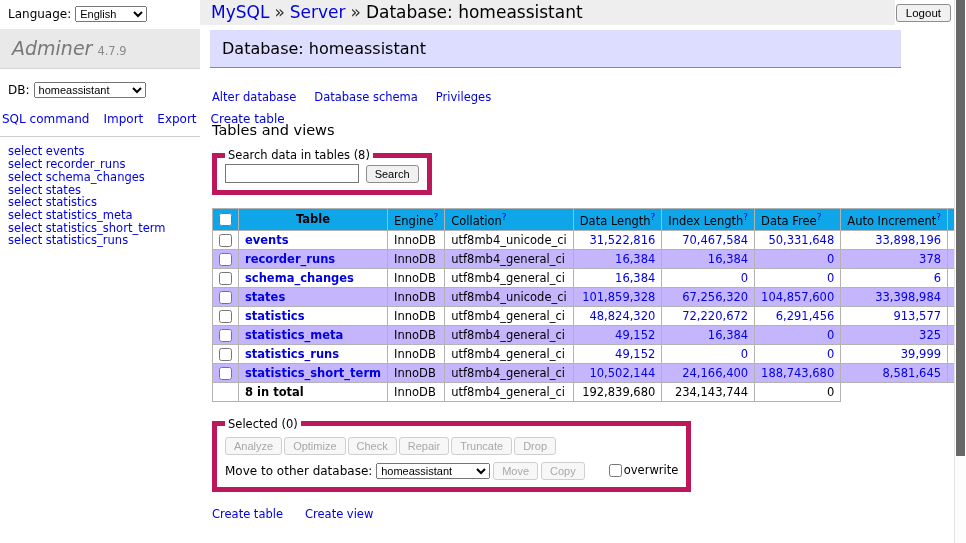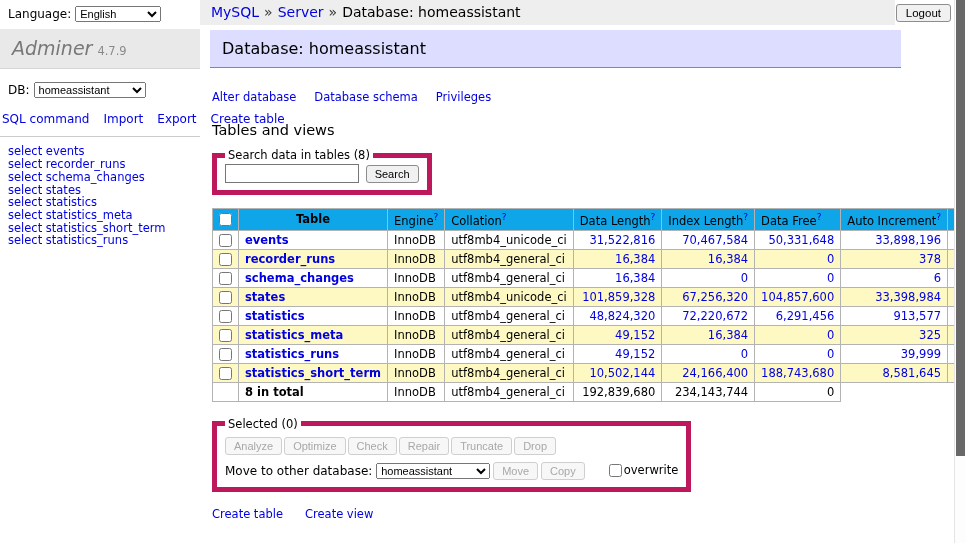--- a/index.html
+++ b/index.html
@@ -3,36 +3,36 @@
 <meta charset="utf-8">
 <style>
   html,body{margin:0;padding:0;background:#fff;}
   .app{position:relative;width:966px;height:543px;overflow:hidden;background:#fff;
        font-family:"DejaVu Sans","Liberation Sans",sans-serif;color:#000;font-size:12px;}
   a{color:#0000e0;text-decoration:none;cursor:pointer;}
 
   
   .sidebar{position:absolute;left:0;top:0;width:200px;height:100%;background:#fff;}
   .lang-row{padding:6px 0 0 8px;font-size:12px;}
-  .lang-row select{font-size:11px;width:86px;margin-left:4px;}
+  .lang-row select{font-size:11px;width:72px;margin-left:4px;}
   .logo-area{margin-top:7px;background:#e9e9e9;border-bottom:1px solid #d6d6d6;padding:8px 0 9px 12px;}
   .logo-area .adminer{font-style:italic;font-size:19px;color:#787878;}
   .logo-area .version{font-size:11.5px;color:#8a8a8a;margin-left:5px;}
   .db-row{padding:13px 0 0 8px;font-size:12px;}
   .db-row select{font-size:11px;width:112px;margin-left:4px;}
   .sidebar-links{padding:14px 8px 2px 2px;font-size:12px;line-height:1.2;width:180px;}
   .sidebar-links a{margin-right:14px;white-space:nowrap;}
   .sidebar hr{border:0;border-top:1px solid #ccc;margin:8px 0 8px 0;}
   .table-list{list-style:none;margin:0;padding:0 8px;font-size:11.5px;line-height:12.7px;}
   .table-list li{white-space:nowrap;}
 
   
   .content{position:absolute;left:200px;top:0;width:766px;}
   .breadcrumb-bar{background:#eee;height:25px;line-height:25px;padding-left:11px;width:695px;
-                  box-sizing:border-box;font-size:14px;white-space:nowrap;}
+                  box-sizing:border-box;font-size:17px;white-space:nowrap;}
   .breadcrumb-bar .sep{color:#333;margin:0 5px;}
   .logout-btn{position:absolute;top:4px;right:15px;font-size:11.5px;padding:2px 9px;
               background:#f1f1f1;border:1px solid #8d8d8d;border-radius:3px;}
   h2.page-heading{margin:5px 65px 0 10px;background:#ddf;border-bottom:1px solid #888;
                   font-weight:normal;font-size:16px;padding:9px 12px;}
   .page-links{margin:22px 0 0 12px;font-size:11.5px;}
   .page-links a{margin-right:18px;}
   h3.section-title{margin:18px 0 0 12px;font-size:14.5px;font-weight:normal;}
   fieldset{display:block;width:fit-content;margin:10px 0 0 12px;border:5px solid #be185d;
            padding:2px 8px 7px 8px;font-size:11.5px;}
@@ -42,21 +42,21 @@
              border-radius:3px;color:#000;vertical-align:middle;margin-left:3px;}
   button.std:disabled{color:#a8a8a8;border-color:#cfcfcf;background:#f7f7f7;}
 
   
   table.tables{margin:13px 0 0 12px;border-collapse:collapse;font-size:11.5px;}
   table.tables th,table.tables td{border:1px solid #b3b3b3;padding:2px 6px;height:13px;
                                   white-space:nowrap;background:#fff;}
   table.tables thead th,table.tables thead td{background:#0ea5e9;}
   table.tables thead .name-hdr{font-weight:bold;text-align:center;min-width:108px;}
   table.tables tbody th.name{text-align:left;font-weight:bold;}
-  table.tables tr.even th,table.tables tr.even td{background:#fef9c3;}
+  table.tables tr.even th,table.tables tr.even td{background:#c4b5fd;}
   table.tables .num{text-align:right;min-width:58px;}
   table.tables sup a{font-size:9px;}
   table.tables input[type=checkbox]{margin:0;vertical-align:middle;}
 
   
   .selected-fieldset{margin-top:15px;}
   .btn-row{margin:4px 0 7px 0;}
   .btn-row button{margin-left:0;margin-right:2px;}
   .move-row{font-size:12px;}
   .move-row select{font-size:11px;width:114px;vertical-align:middle;}

